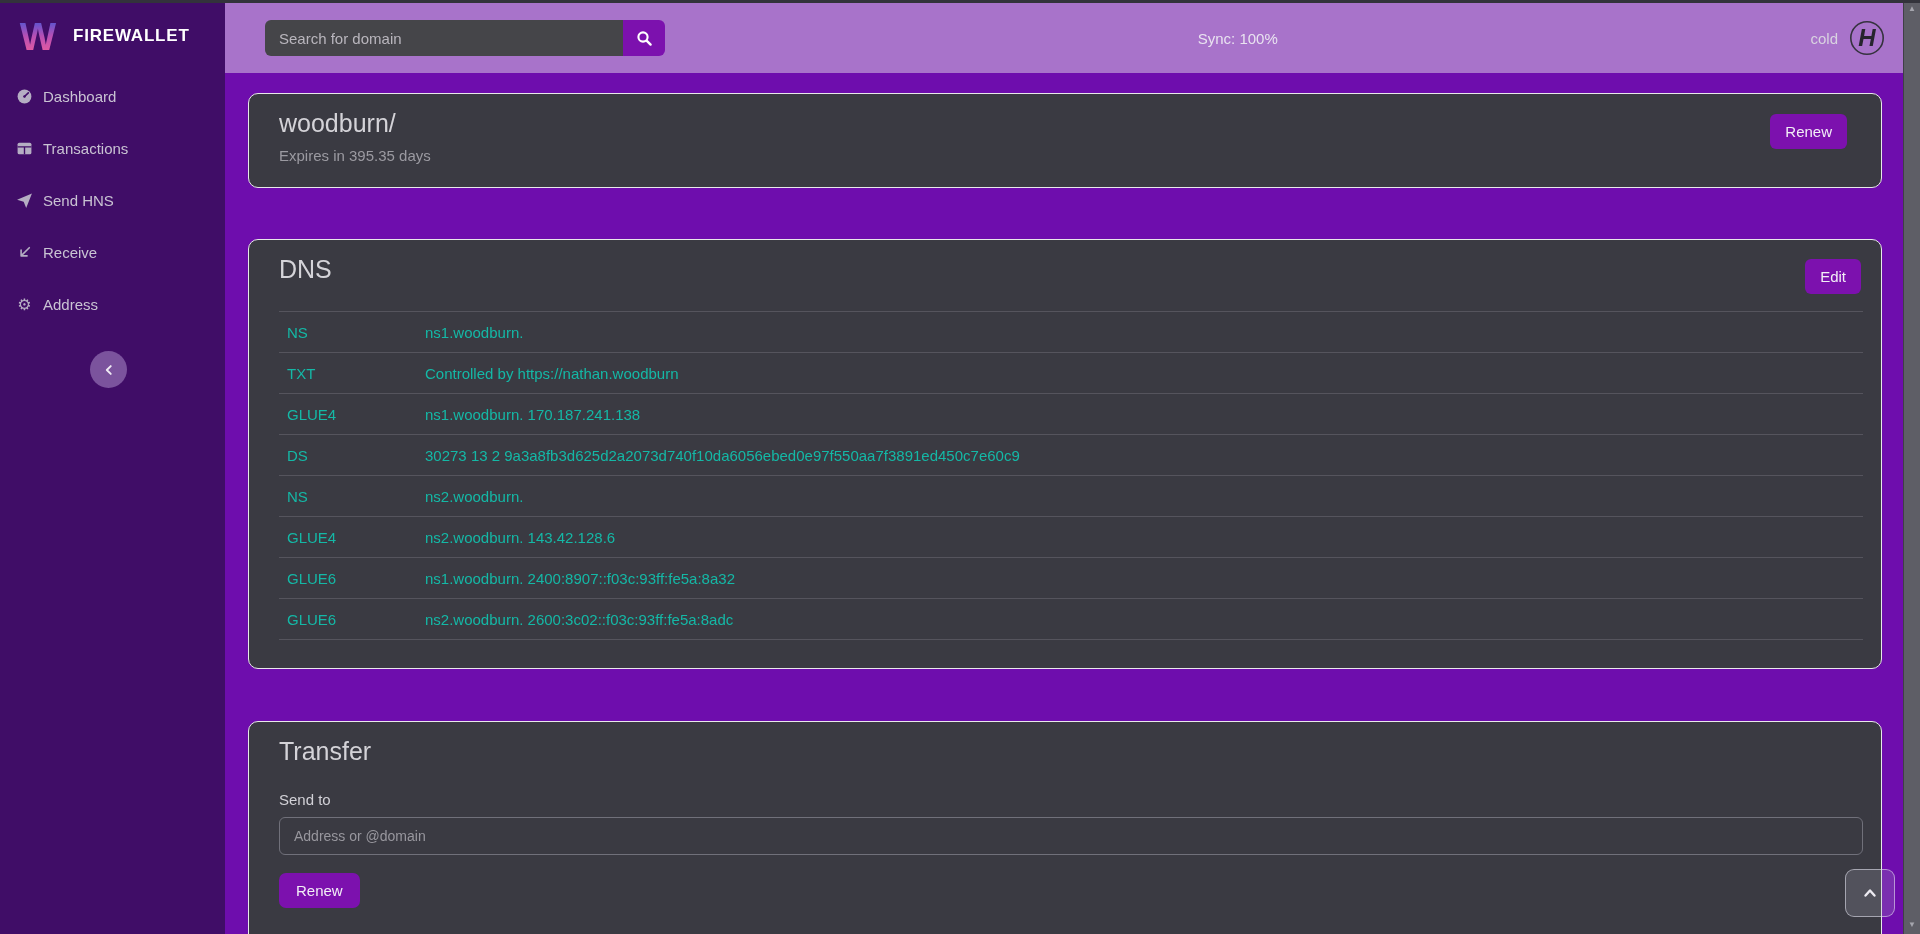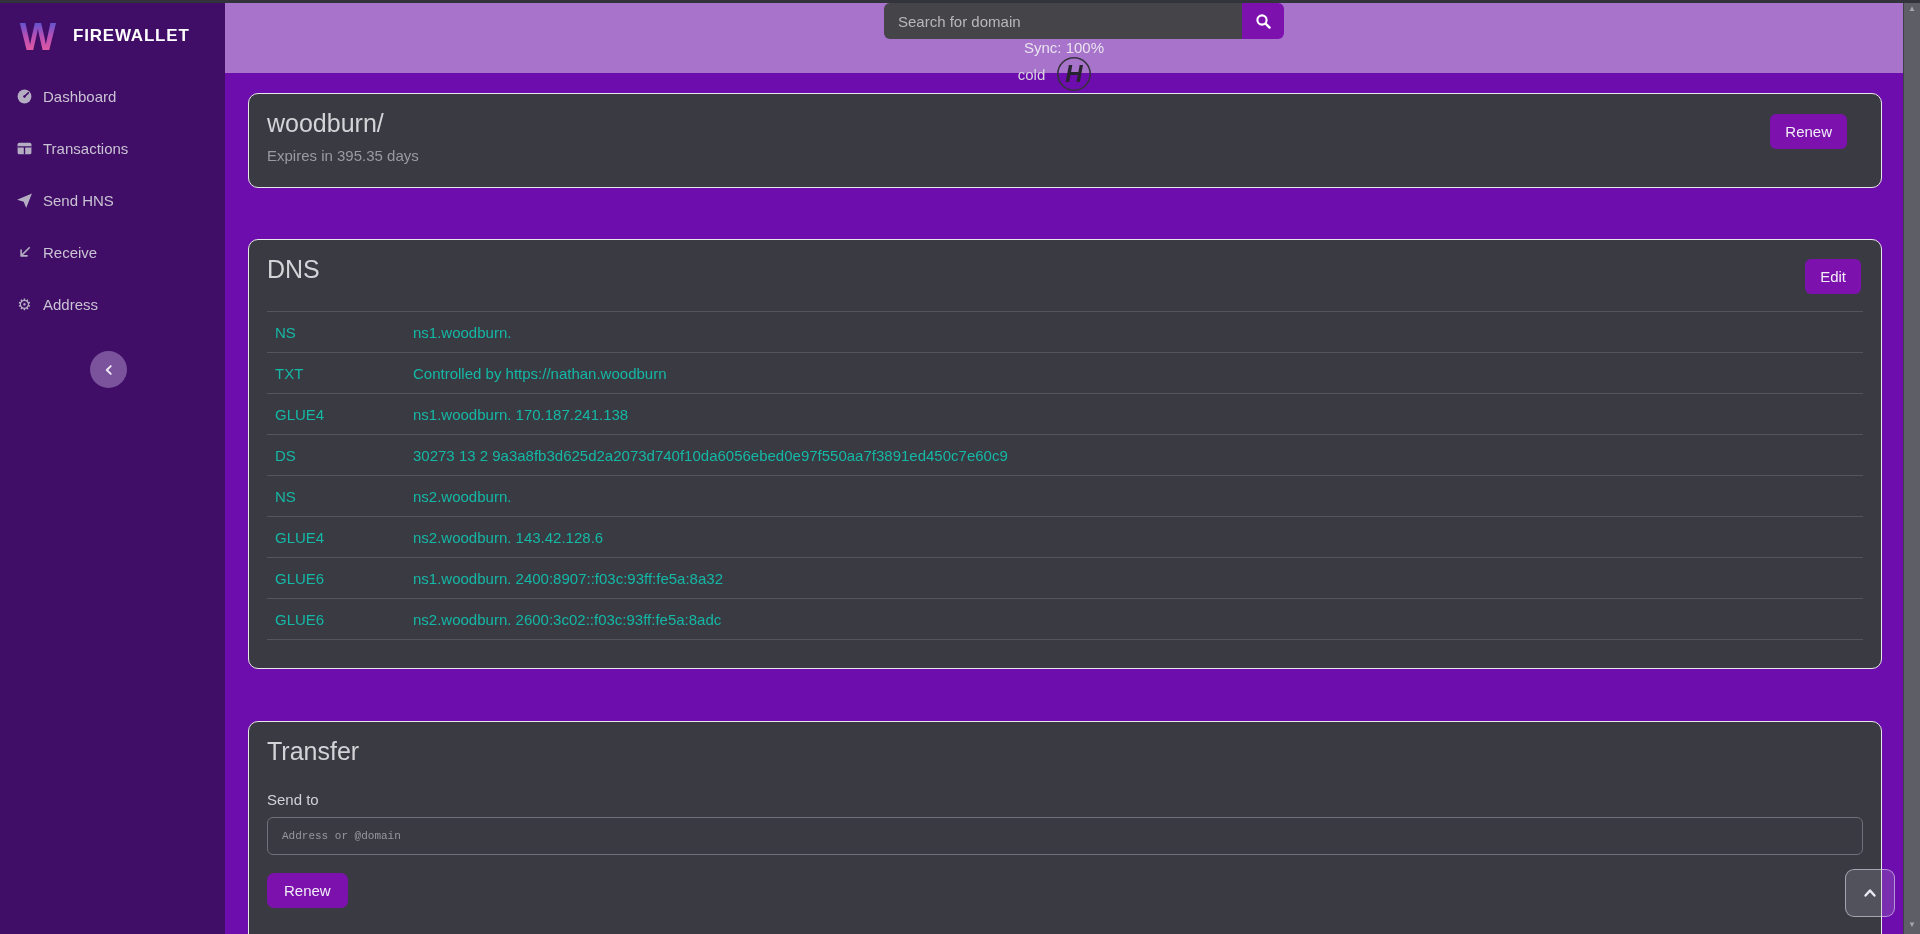--- a/index.html
+++ b/index.html
@@ -17,51 +17,51 @@
   #sidebar { position:absolute; left:0; top:3px; width:225px; height:931px; background:#400d67; z-index:5; }
   .logo-row { display:flex; align-items:center; padding:11px 14px 12px 16px; }
   .logo-mark { width:44px; height:44px; flex:0 0 44px; }
   .logo-text { color:#ffffff; font-size:17px; font-weight:bold; letter-spacing:0.8px; margin-left:13px; }
   nav { margin-top:14px; }
   .nav-item { display:flex; align-items:center; height:24px; padding:0 16px; margin-bottom:28px; color:#c9c3d3; font-size:15px; cursor:pointer; }
   .nav-item .ni-icon { width:17px; height:17px; margin-right:10px; display:flex; align-items:center; justify-content:center; color:#b5aec3; font-size:16px; line-height:17px; }
   .collapse-btn { position:absolute; left:90px; top:348px; width:37px; height:37px; border-radius:50%; background:#7b539d; display:flex; align-items:center; justify-content:center; cursor:pointer; }
 
   
-  #header { position:absolute; left:225px; top:3px; width:1678px; height:70px; background:#a873ca; z-index:4; display:flex; align-items:center;flex-direction:column; }
+  #header { position:absolute; left:225px; top:3px; width:1678px; height:70px; background:#a873ca; z-index:4; display:flex; align-items:center; }
   .search-wrap { display:flex; margin-left:40px; }
   .search-input { width:358px; height:36px; background:#454549; border:none; outline:none; border-radius:6px 0 0 6px; padding:0 14px; font-size:15px; color:#e4e2e6; font-family:"Liberation Sans", sans-serif; }
   .search-input::placeholder { color:#b9b6bd; }
   .search-btn { width:42px; height:36px; background:#7c11ae; border:none; border-radius:0 6px 6px 0; display:flex; align-items:center; justify-content:center; cursor:pointer; }
   .sync { flex:1; text-align:center; font-size:15px; color:#e9e3f0; }
   .wallet { display:flex; align-items:center; margin-right:18px; }
   .wallet-name { font-size:15px; color:#d9d3e0; }
   .wallet-logo { width:36px; height:36px; margin-left:11px; }
 
   
   #main { position:absolute; left:225px; top:73px; width:1678px; height:861px; background:#6e0dad; overflow:hidden; }
-  .card { position:relative; margin:0 21px 0 23px; background:#3a3a42; border:1px solid #e8e8ea; border-radius:10px; }
+  .card { position:relative; margin:0 21px 0 23px; background:#3a3a42; border:1px solid #e8e8ea; border-radius:10px;padding-left:12px; }
   .card-pad { padding:15px 18px; }
   .card-title { font-size:25px; font-weight:400; color:#d4d3d8; }
   .subtitle { font-size:15px; color:#9b9aa1; margin-top:9px; }
   .btn { background:#7c11ae; color:#f2eef6; border:none; border-radius:6px; font-size:15px; font-family:"Liberation Sans", sans-serif; padding:9px 15px; cursor:pointer; }
 
   #domain-card { margin-top:20px; height:95px; }
   #renew-btn { position:absolute; right:34px; top:20px; }
 
   #dns-card { margin-top:51px; height:430px; }
   #edit-btn { position:absolute; right:20px; top:19px; }
   .dns-table { margin-top:27px; border-top:1px solid #55545d; }
   .dns-row { display:flex; align-items:center; height:41px; border-bottom:1px solid #55545d; font-size:15px; color:#14b8a6; padding-left:8px; }
   .dns-type { width:138px; flex:0 0 138px; }
   .dns-value { flex:1; }
 
   #transfer-card { margin-top:52px; height:260px; }
   .field-label { margin-top:25px; font-size:15px; color:#d2d1d7; }
-  .transfer-input { display:block; margin-top:9px; width:100%; height:38px; background:transparent; border:1px solid #70707a; border-radius:6px; padding:0 14px; font-size:11px; color:#e2e2e6; font-family:Liberation Mono, monospace; outline:none; }
+  .transfer-input { display:block; margin-top:9px; width:100%; height:38px; background:transparent; border:1px solid #70707a; border-radius:6px; padding:0 14px; font-size:14px; color:#e2e2e6; font-family:Liberation Sans, sans-serif; outline:none; }
   .transfer-input::placeholder { color:#98979e; }
   #send-btn { margin-top:18px; padding:9px 17px; border-radius:7px; }
 
   
   #scroll-top-btn { position:absolute; right:25px; top:869px; width:50px; height:48px; border-radius:9px; background:rgba(170,170,185,0.22); border:1px solid rgba(235,235,245,0.55); display:flex; align-items:center; justify-content:center; z-index:8; cursor:pointer; }
 
   
   #scrollbar { position:absolute; right:0; top:0; width:17px; height:934px; background:#5e5e66; border-left:1px solid #3f3f46; z-index:9; }
   .sb-arrow { position:absolute; left:0; width:100%; text-align:center; color:#a5a5ad; font-size:8px; line-height:16px; cursor:pointer; }
   .sb-up { top:1px; }

